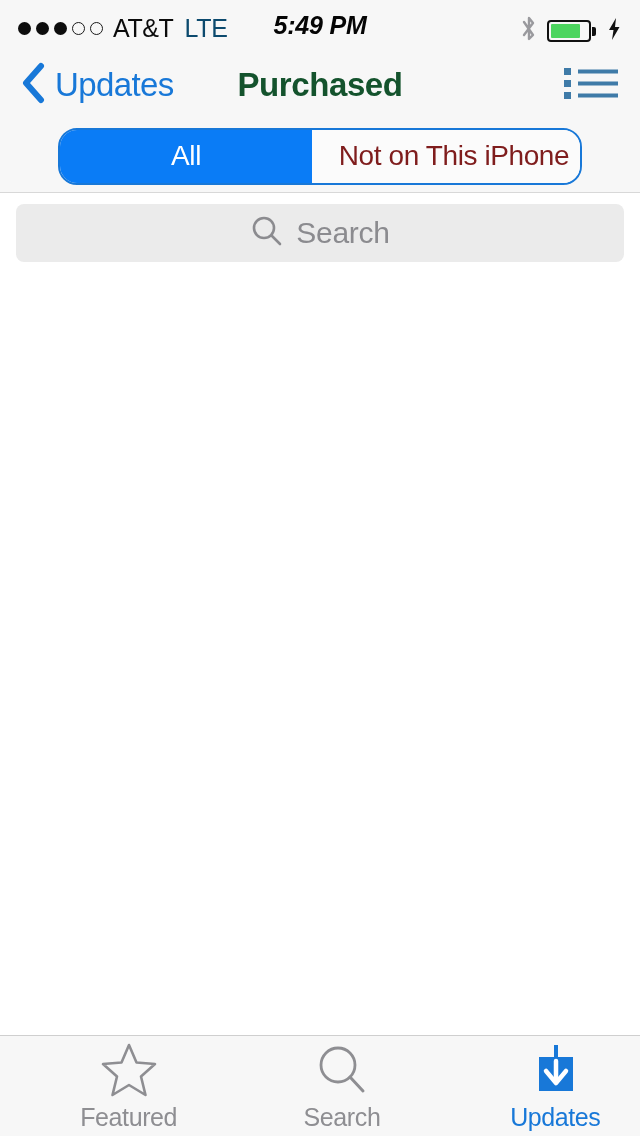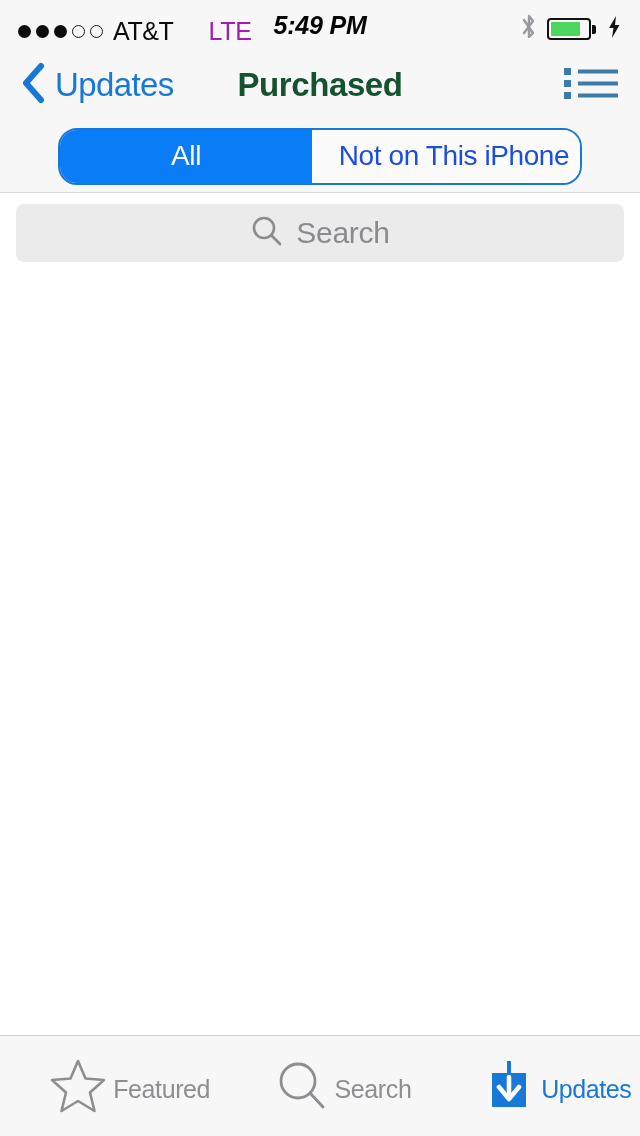--- a/index.html
+++ b/index.html
@@ -13,31 +13,31 @@
     position:relative;
     width:640px; height:1136px;
     background:#ffffff;
     display:flex; flex-direction:column;
   }
 
   
   .status-bar {
     height:50px; flex:0 0 50px;
     background:#f7f7f7;
-    display:flex; align-items:flex-end;
+    display:flex; align-items:flex-start;
     position:relative;
-    padding:4px 18px;
+    padding:14px 18px;
   }
   .status-left { display:flex; align-items:center; gap:10px; }
   .signal-dots { display:flex; align-items:center; gap:5px; }
   .dot { width:13px; height:13px; border-radius:50%; }
   .dot.filled { background:#0d0d0d; }
   .dot.empty { background:transparent; border:1.6px solid #1a1a1a; }
   .carrier { font-size:25px; color:#0b0b0b; letter-spacing:-0.4px; }
-  .network { font-size:25px; color:#a21caf; margin-left:25px; letter-spacing:-0.3px; }
+  .network { font-size:25px; color:#0c4a6e; margin-left:1px; letter-spacing:-0.3px; }
   .status-time {
     position:absolute; left:0; right:0; top:0; bottom:0;
     display:flex; align-items:center; justify-content:center;
     font-size:25px; font-weight:bold; color:#050505; letter-spacing:-0.2px;
     pointer-events:none;
     font-style:italic;
   }
   .status-right {
     margin-left:auto; display:flex; align-items:center; gap:8px;
     position:relative; z-index:2;
@@ -92,21 +92,21 @@
     display:flex;
     border:2px solid #1878d8;
     border-radius:19px;
     overflow:hidden;
   }
   .seg {
     flex:1; display:flex; align-items:center; justify-content:center;
     font-size:28px; letter-spacing:-0.4px; cursor:pointer;
   }
   .seg.active { background:#0a7cf6; color:#ffffff; }
-  .seg.inactive { background:#fbfbfb; color:#1d4ed8;padding-left:16px; }
+  .seg.inactive { background:#fbfbfb; color:#7f1d1d;padding-left:16px; }
 
   
   .search-area {
     flex:0 0 80px;
     background:#ffffff;
     display:flex; align-items:center; justify-content:center;
   }
   .search-field {
     width:608px; height:58px;
     background:#ebebeb; border-radius:8px;
@@ -119,21 +119,21 @@
   .content { flex:1 1 auto; background:#ffffff; }
 
   
   .tab-bar {
     flex:0 0 101px; height:101px;
     background:#f7f7f7;
     border-top:1px solid #cfcfcf;
     display:flex; align-items:stretch;
   }
   .tab {
-    flex:1; display:flex; 
+    flex:1; display:flex; flex-direction:column;
     align-items:center; justify-content:center; gap:4px;
     cursor:pointer; padding-top:6px;margin-left:44px;
   }
   .tab-icon {
     height:52px; display:flex; align-items:flex-end; justify-content:center;
   }
   .tab-label { font-size:25px; color:#8e8e92; letter-spacing:-0.4px; }
   .tab.selected .tab-label { color:#1878d8; }
 </style>
 </head>

